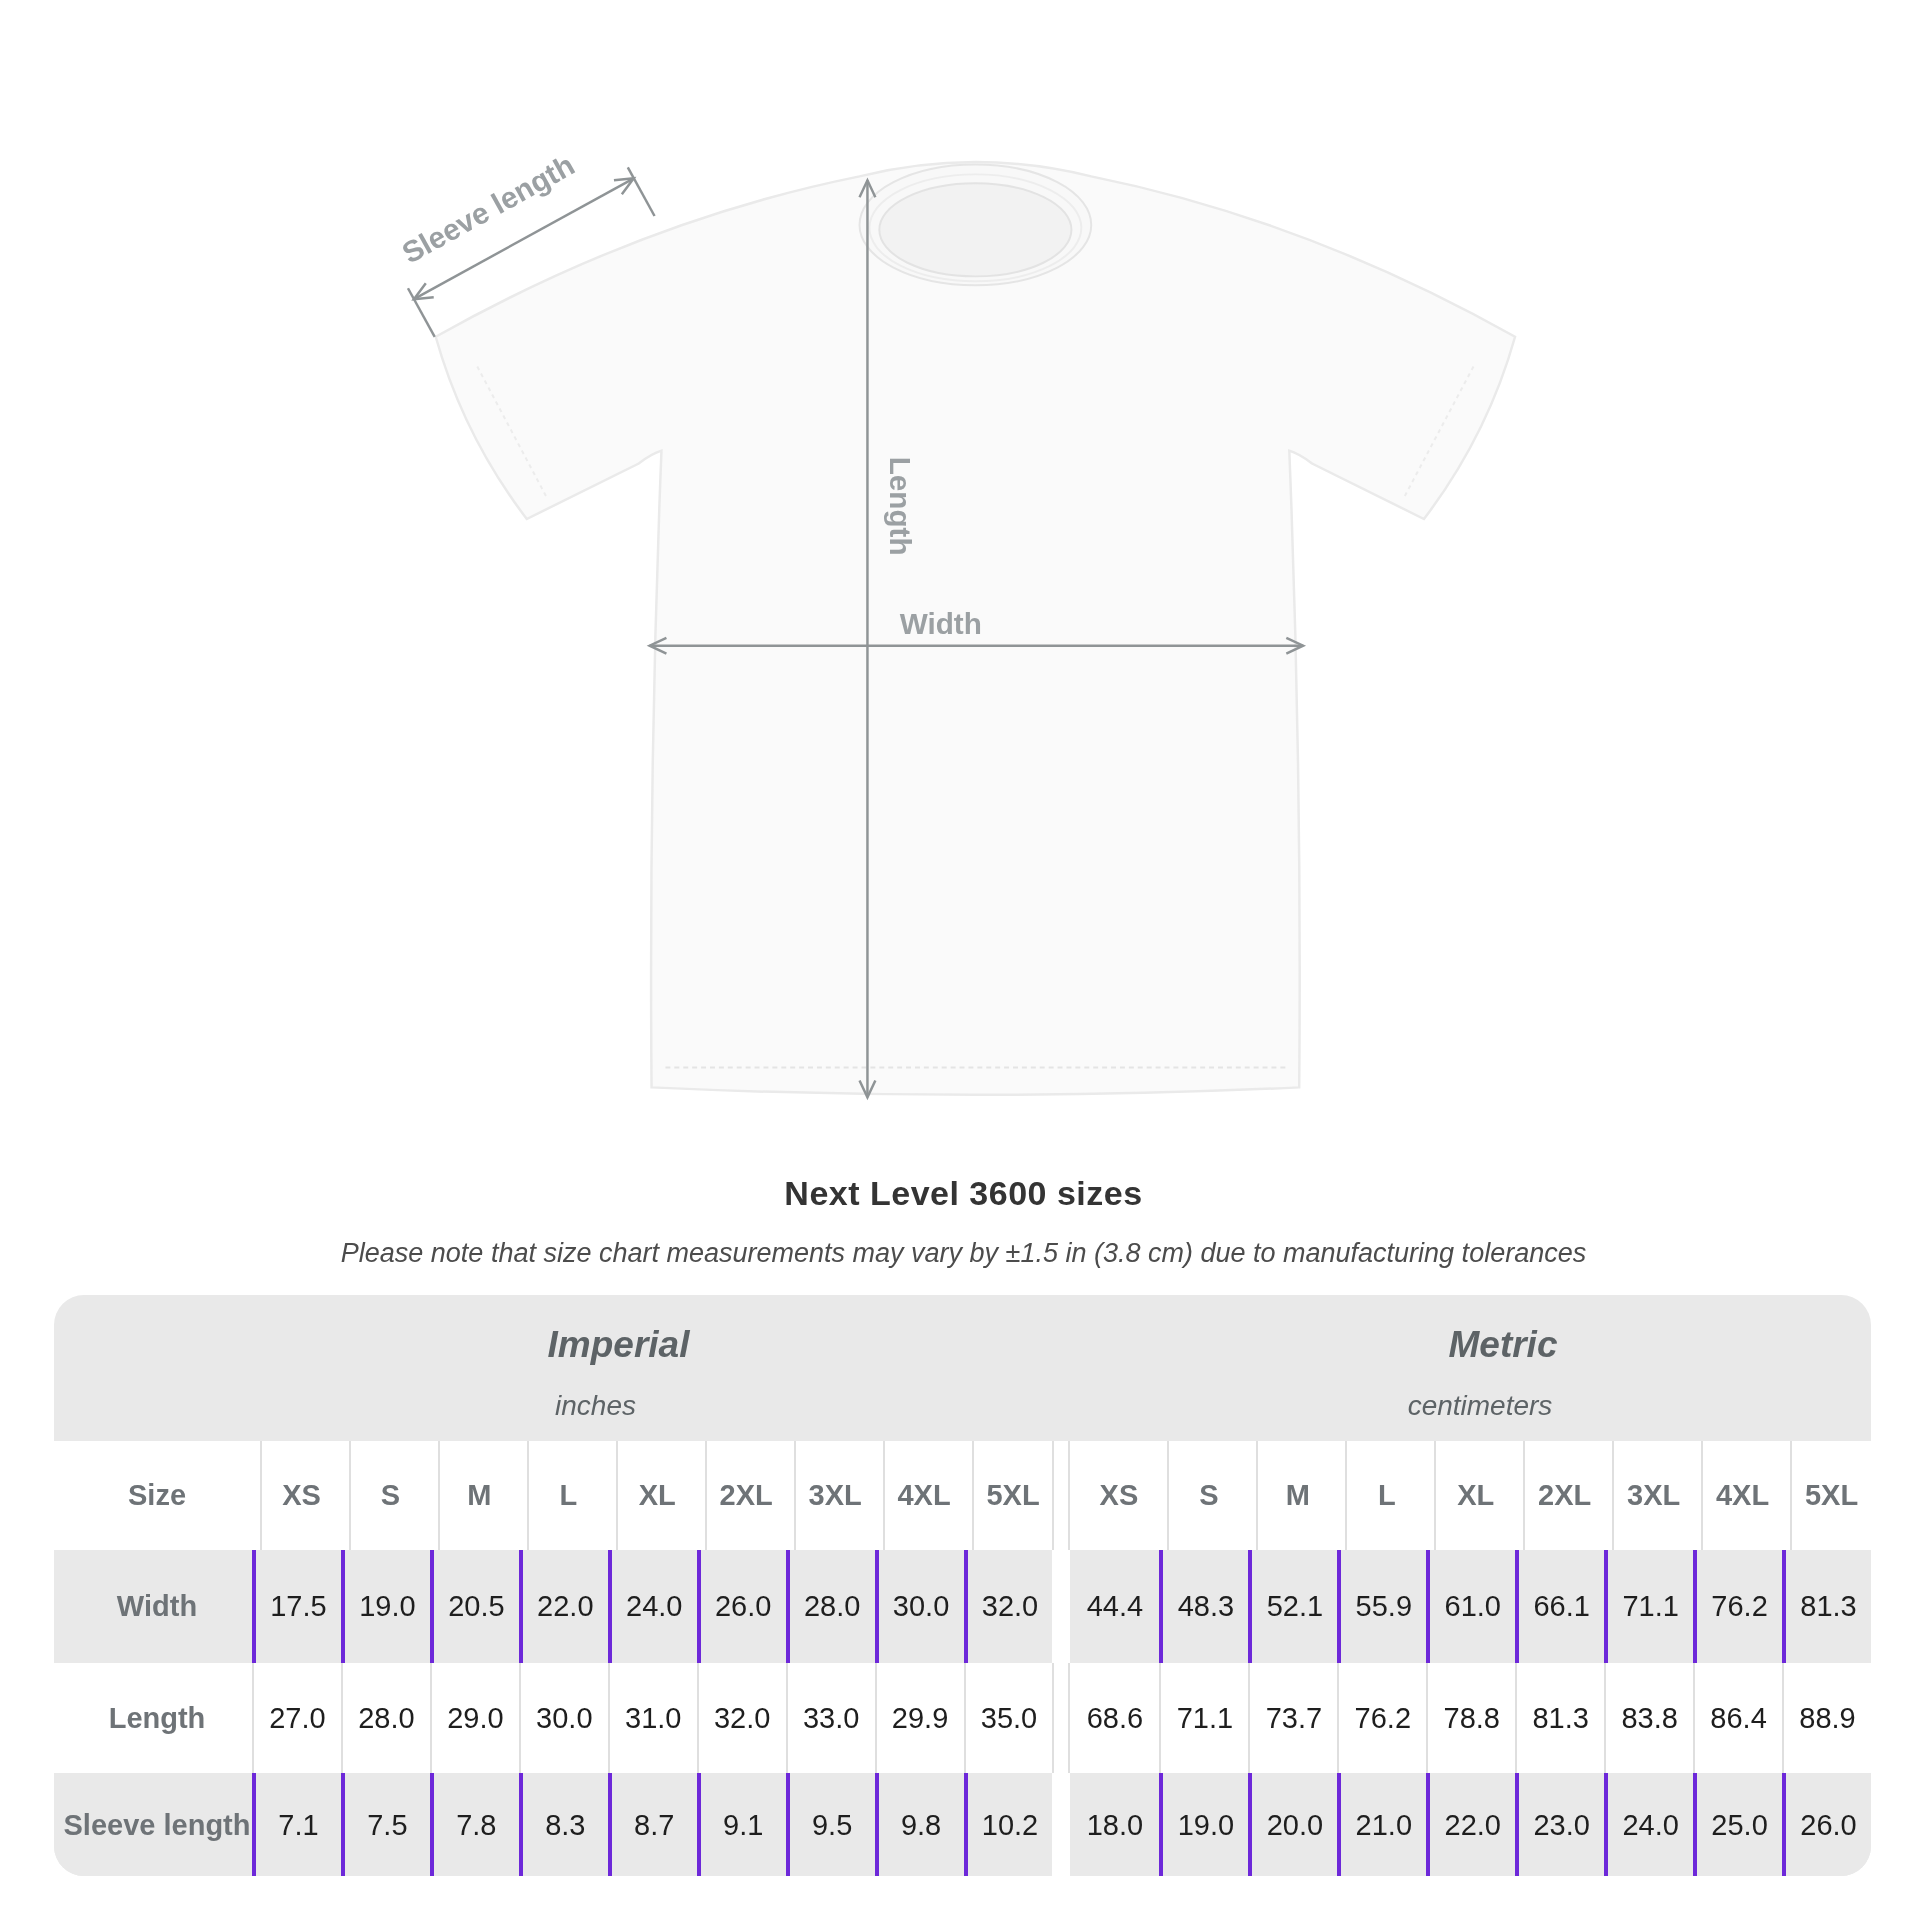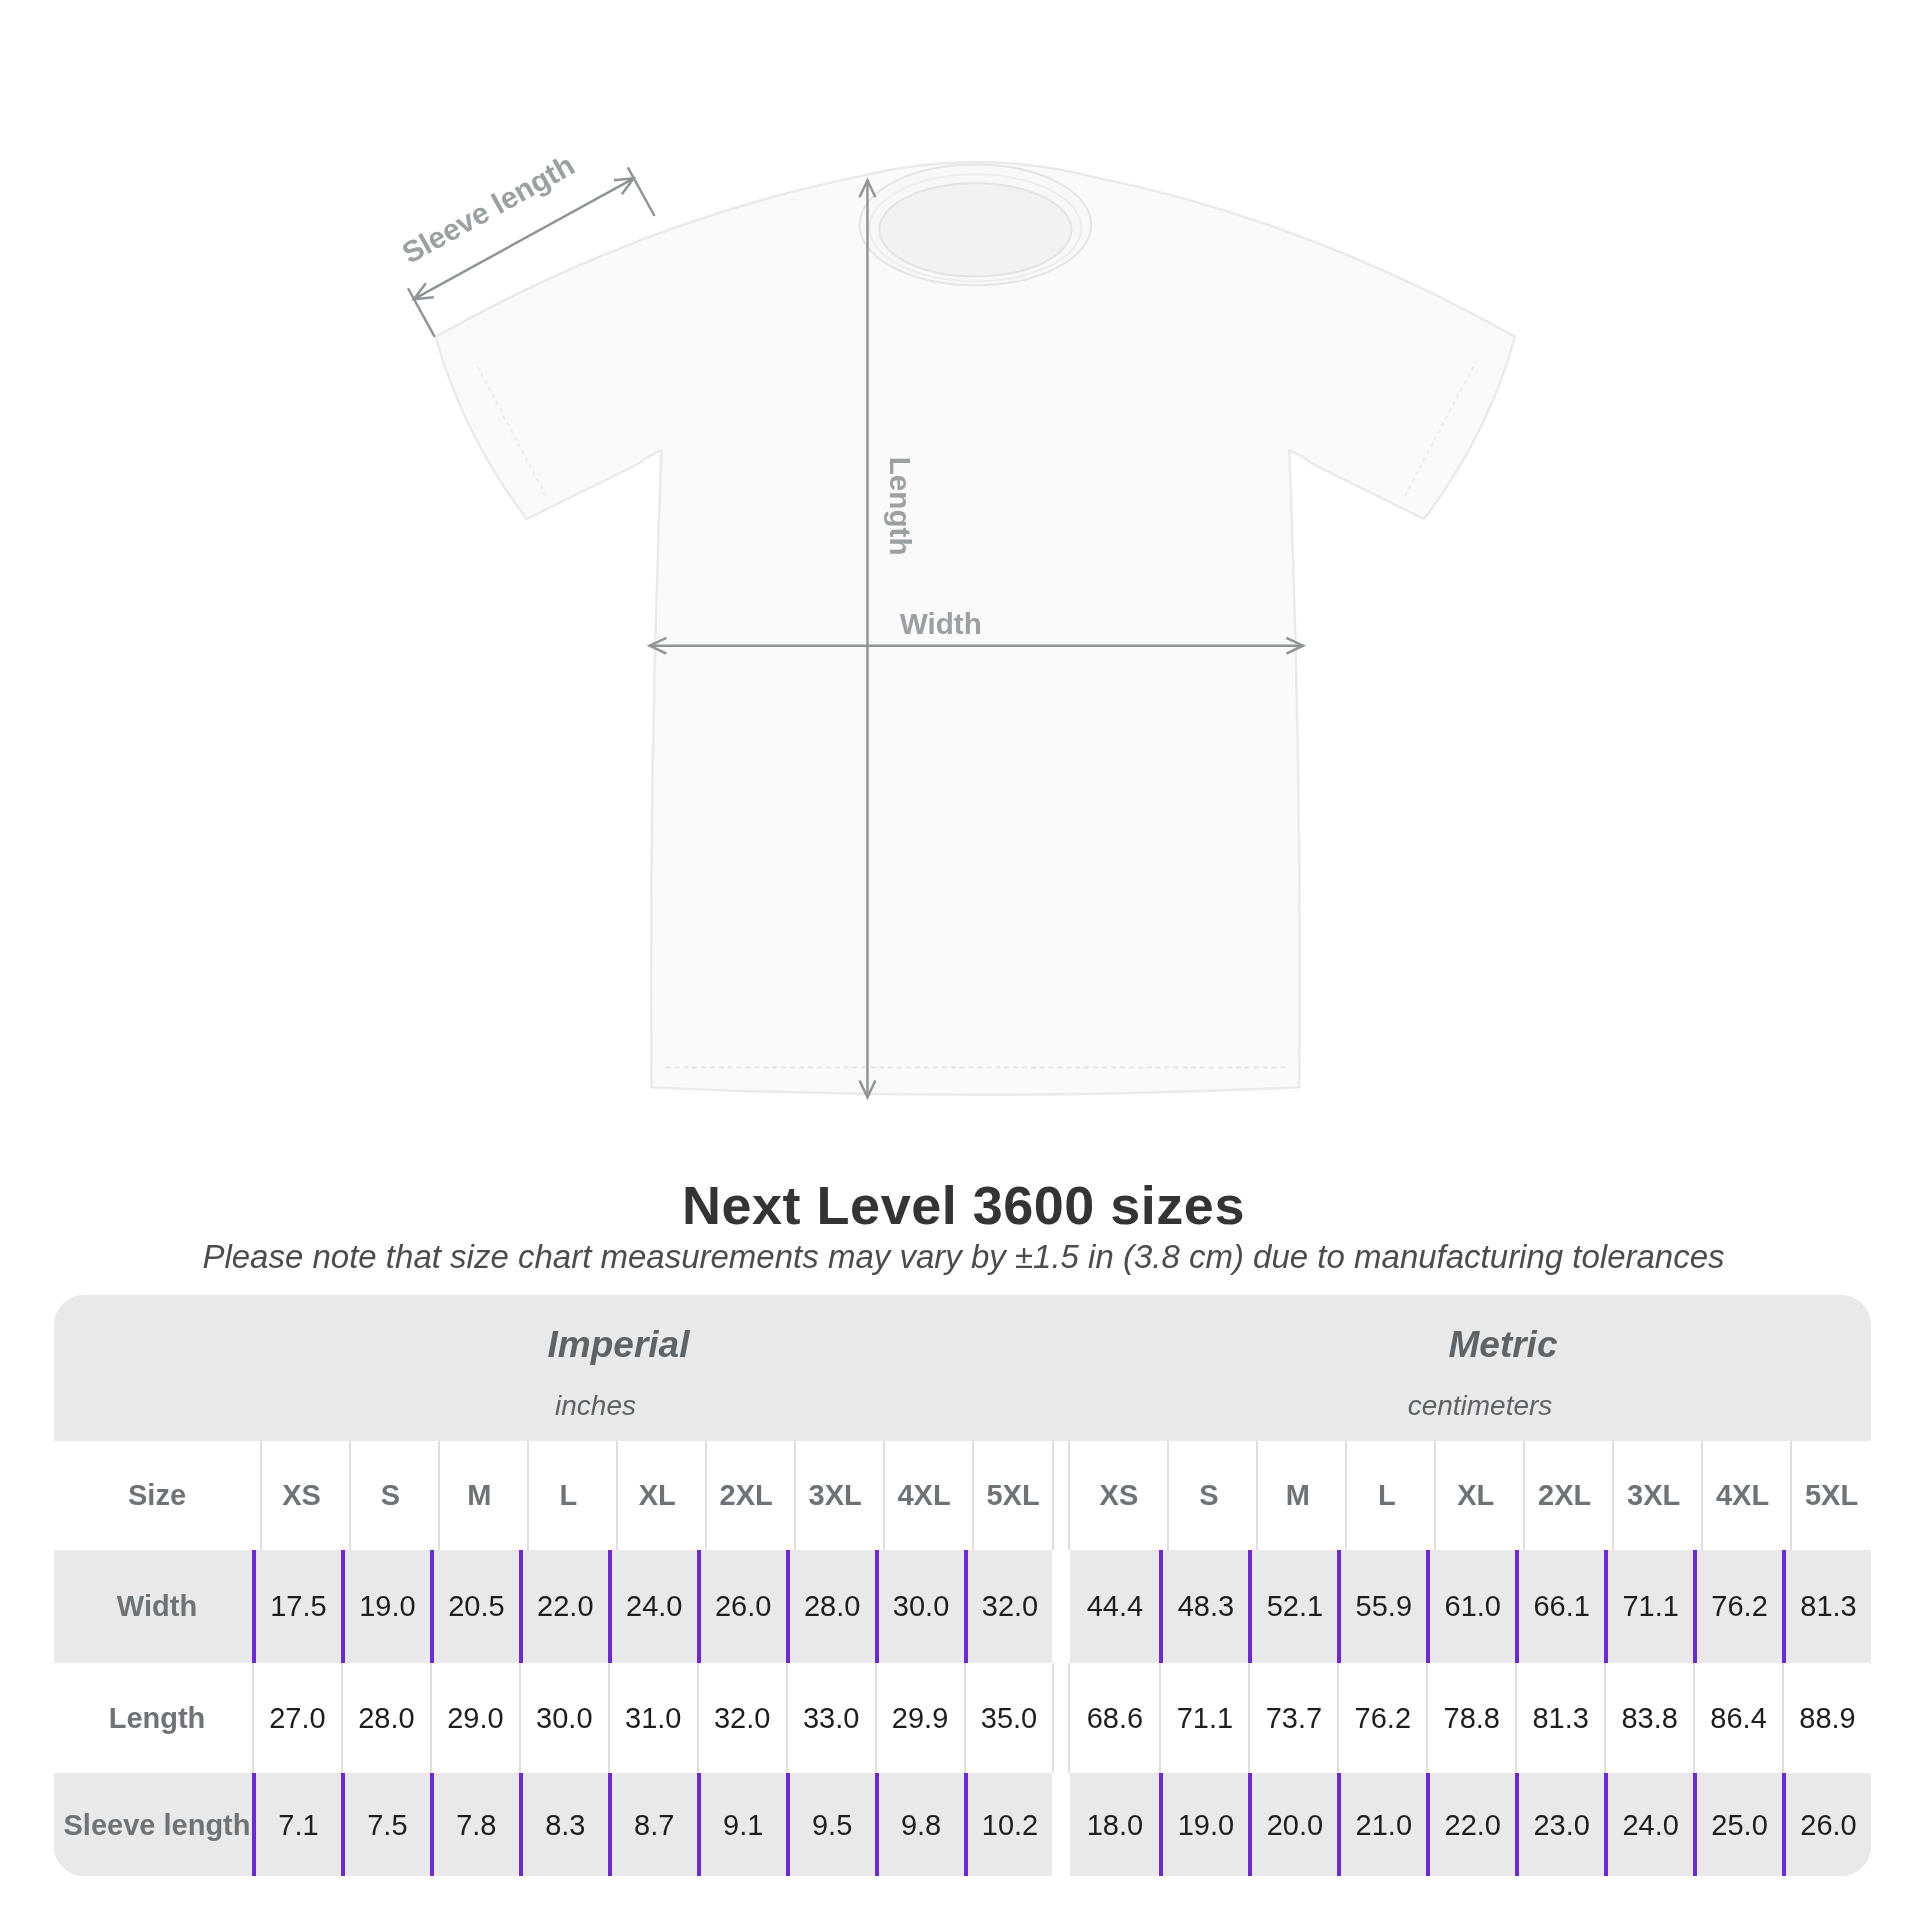--- a/index.html
+++ b/index.html
@@ -2,23 +2,23 @@
 <html><head>
 <meta charset="utf-8">
 <style>
   html,body{margin:0;padding:0;background:#fff;}
   .page{position:relative;width:1927px;height:1927px;background:#ffffff;overflow:hidden;
         font-family:"Liberation Sans",sans-serif;}
   .diagram-svg{position:absolute;left:0;top:0;}
   .diagram-svg text{font-family:"Liberation Sans",sans-serif;font-weight:bold;font-size:30px;}
 
   .page-title{position:absolute;left:0;top:1174px;width:100%;margin:0;text-align:center;
-              font-size:54px;font-weight:bold;color:#343434;letter-spacing:0.5px;}
+              font-size:34px;font-weight:bold;color:#343434;letter-spacing:0.5px;}
   .page-subtitle{position:absolute;left:0;top:1238px;width:100%;margin:0;text-align:center;
-              font-size:33px;font-style:italic;color:#4c4c4c;}
+              font-size:27px;font-style:italic;color:#4c4c4c;}
 
   .size-table{position:absolute;left:54px;top:1295px;width:1817px;height:581px;
               background:#e9e9e9;border-radius:30px;overflow:hidden;}
   .unit-row{display:grid;grid-template-columns:1035px 782px;height:146px;}
   .unit-half{display:flex;flex-direction:column;align-items:center;justify-content:center;padding-top:10px;}
   .unit-half.imperial .inner{transform:translateX(24px);}
   .unit-half .inner{display:flex;flex-direction:column;align-items:center;}
   .unit-name{font-size:37px;font-weight:bold;font-style:italic;color:#5d6366;margin-left:46px;}
   .unit-sub{font-size:28px;font-style:italic;color:#5d6366;margin-top:24px;}
 

